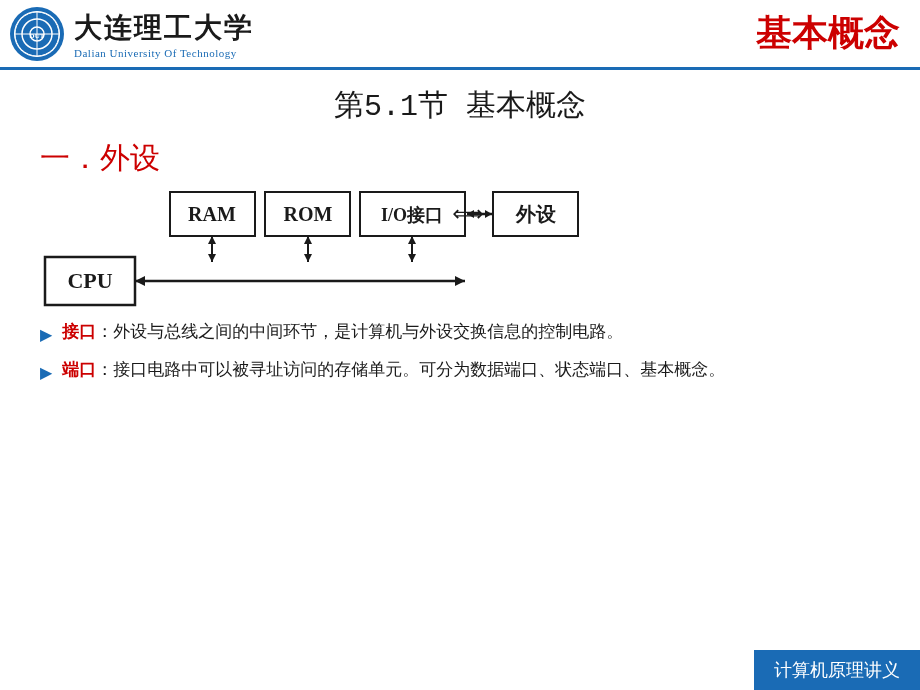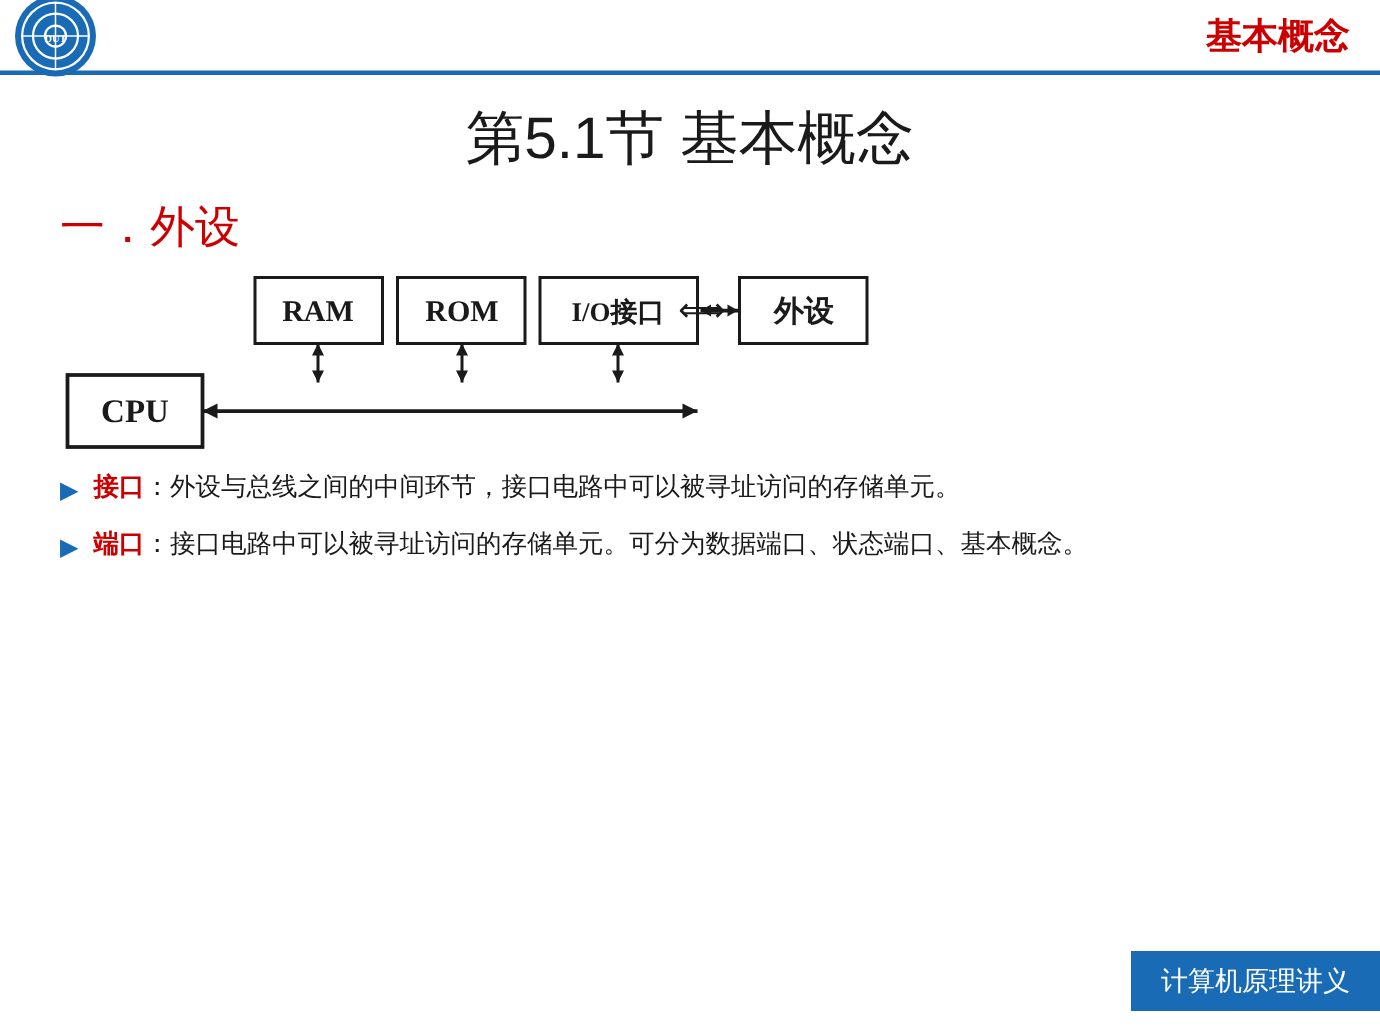--- a/index.html
+++ b/index.html
@@ -13,21 +13,21 @@
     }
 
     
     .header {
       display: flex;
       align-items: center;
       justify-content: space-between;
       background: #fff;
       padding: 8px 20px 8px 10px;
       border-bottom: 3px solid #1a6bb5;
-      height: 50px;
+      height: 70px;
     }
     .logo-area {
       display: flex;
       align-items: center;
       gap: 10px;
     }
     .logo-circle {
       width: 54px;
       height: 54px;
       border-radius: 50%;
@@ -63,36 +63,36 @@
       font-weight: bold;
       letter-spacing: 2px;
     }
     .univ-english {
       font-size: 11px;
       color: #1a6bb5;
       letter-spacing: 0.5px;
     }
     .header-badge {
       font-family: "SimHei", "黑体", sans-serif;
-      font-size: 24px;
+      font-size: 36px;
       color: #cc0000;
       font-weight: bold;
     }
 
     
     .main-content {
       padding: 10px 40px 10px 40px;
       background: #fff;
     }
 
     
     .section-title {
       text-align: center;
-      font-family: Liberation Sans, sans-serif;
-      font-size: 39px;
+      font-family: Liberation Mono, monospace;
+      font-size: 30px;
       color: #1a1a1a;
       margin-bottom: 12px;
       margin-top: 5px;
     }
 
     
     .part-heading {
       font-family: "SimHei", "黑体", sans-serif;
       font-size: 30px;
       color: #cc0000;
@@ -133,21 +133,21 @@
     }
     .bullet-text .term {
       color: #cc0000;
       font-weight: bold;
       margin-top: 16px;
     }
 
     
     .footer {
       position: absolute;
-      bottom: 16px;
+      bottom: 0;
       right: 0;
       background: #1a6bb5;
       color: #fff;
       font-family: "SimHei", "黑体", sans-serif;
       font-size: 18px;
       padding: 8px 20px;
       text-align: right;
     }
 
     
@@ -167,20 +167,24 @@
         <svg width="46" height="46" viewBox="0 0 46 46">
           <circle cx="23" cy="23" r="22" fill="#1a6bb5" stroke="#fff" stroke-width="1"></circle>
           <circle cx="23" cy="23" r="15" fill="none" stroke="#fff" stroke-width="1.5"></circle>
           <circle cx="23" cy="23" r="7" fill="none" stroke="#fff" stroke-width="1.5"></circle>
           <line x1="23" y1="1" x2="23" y2="45" stroke="#fff" stroke-width="1"></line>
           <line x1="1" y1="23" x2="45" y2="23" stroke="#fff" stroke-width="1"></line>
           <text x="23" y="27" text-anchor="middle" fill="#fff" font-size="7" font-family="serif">DUT</text>
         </svg>
       </div>
     </div>
+    <div class="university-name">
+      <span class="univ-chinese">大连理工大学</span>
+      <span class="univ-english">Dalian University Of Technology</span>
+    </div>
   </div>
   <div class="header-badge">基本概念</div>
 </div>
 
 <div class="main-content">
 
   <div class="section-title">第5.1节  基本概念</div>
 
   <div class="part-heading">一．外设</div>
 
@@ -227,21 +231,21 @@
 
       <polygon points="95,94 105,89 105,99" fill="#1a1a1a"></polygon>
     </svg>
   </div>
 
 
   <div class="bullet-section">
     <div class="bullet-item">
       <span class="bullet-arrow">▶</span>
       <span class="bullet-text">
-        <span class="term">接口</span><span>：外设与总线之间的中间环节，接口电路中可以被寻址访问的存储单元。</span>
+        <span class="term">接口</span><span>：外设与总线之间的中间环节，是计算机与外设交换信息的控制电路。</span>
       </span>
     </div>
     <div class="bullet-item">
       <span class="bullet-arrow">▶</span>
       <span class="bullet-text">
         <span class="term">端口</span><span>：接口电路中可以被寻址访问的存储单元。可分为数据端口、状态端口、基本概念。</span>
       </span>
     </div>
   </div>
 

